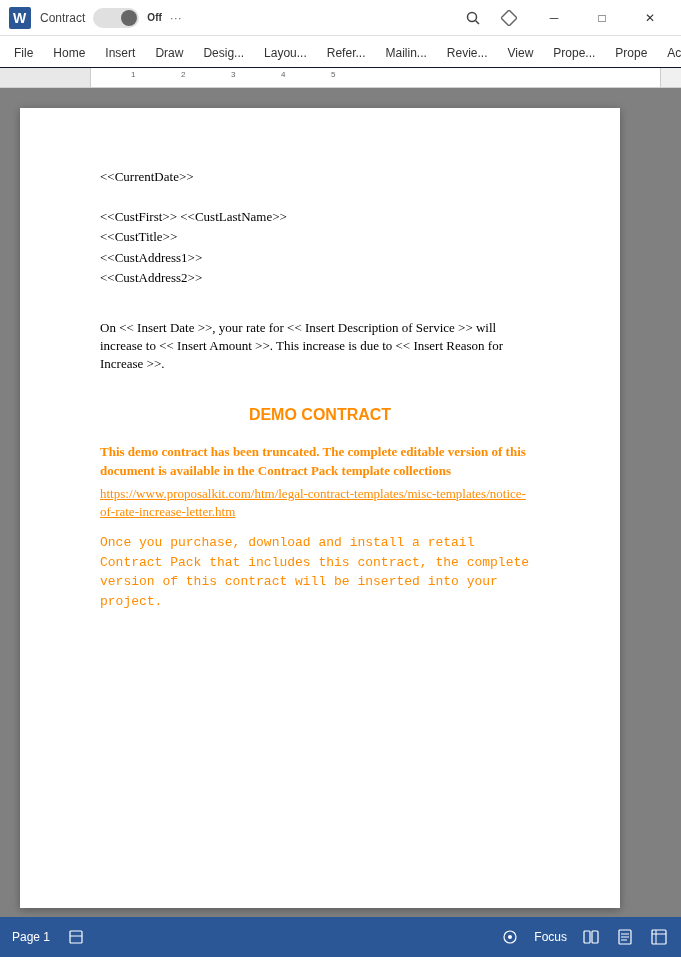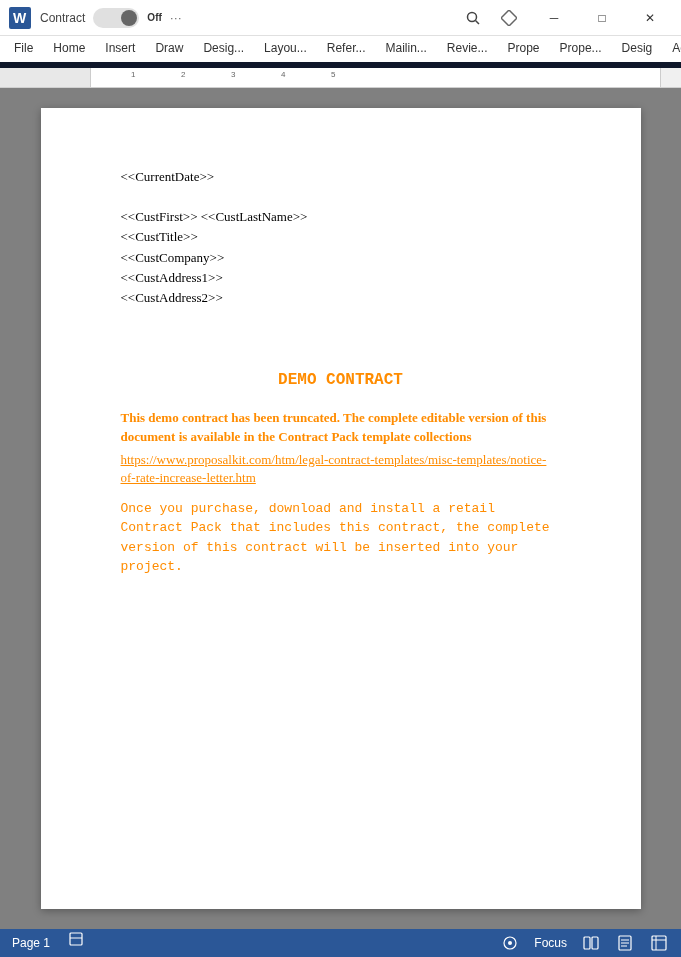--- a/index.html
+++ b/index.html
@@ -96,21 +96,21 @@
       color: #333;
     }
 
     
     .ribbon-tabs {
       background: #ffffff;
       height: 32px;
       display: flex;
       align-items: flex-end;
       padding: 0 4px;
-      border-bottom: 6px solid #0f172a;
+      border-bottom: 1px solid #0f172a;
     }
     .ribbon-tab {
       padding: 4px 10px;
       font-size: 12px;
       color: #333;
       cursor: pointer;
       height: 28px;
       display: flex;
       align-items: center;
     }
@@ -147,21 +147,21 @@
       background: #e8e8e8;
     }
 
     
     .doc-area {
       flex: 1;
       background: #808080;
       overflow-y: auto;
       padding: 20px;
       display: flex;
-      justify-content: center;
+      justify-content: flex-start;
     }
 
     .page {
       background: #ffffff;
       width: 600px;
       min-height: 800px;
       padding: 60px 80px;
       box-shadow: 0 2px 8px rgba(0,0,0,0.3);
     }
 
@@ -178,21 +178,21 @@
 
     .gap { height: 20px; }
     .gap-sm { height: 10px; }
 
     .demo-title {
       text-align: center;
       color: #FF8C00;
       font-size: 16px;
       font-weight: bold;
       margin: 30px 0 16px 0;
-      font-family: Liberation Mono, monospace;
+      font-family: Liberation Sans, sans-serif;
     }
 
     .demo-text {
       color: #FF8C00;
       font-size: 13px;
       font-weight: bold;
       line-height: 1.5;
       margin-bottom: 4px;
       font-family: 'Times New Roman', Times, serif;
     }
@@ -209,22 +209,23 @@
     .demo-paragraph {
       color: #FF8C00;
       font-size: 13px;
       line-height: 1.5;
       font-family: Liberation Mono, monospace;
     }
 
     
     .status-bar {
       background: #2b5797;
-      height: 28px;
-      display: flex;
+      height: 40px;
+      display: flex;
+      align-items: center;
       padding: 0 12px;
       gap: 16px;
       color: white;
       font-size: 12px;
     }
     .status-item {
       display: flex;
       align-items: center;
       gap: 4px;
       color: white;
@@ -292,23 +293,23 @@
 <div class="ribbon-tabs">
   <div class="ribbon-tab">File</div>
   <div class="ribbon-tab">Home</div>
   <div class="ribbon-tab">Insert</div>
   <div class="ribbon-tab">Draw</div>
   <div class="ribbon-tab">Desig...</div>
   <div class="ribbon-tab">Layou...</div>
   <div class="ribbon-tab">Refer...</div>
   <div class="ribbon-tab">Mailin...</div>
   <div class="ribbon-tab">Revie...</div>
+  <div class="ribbon-tab">View</div>
+  <div class="ribbon-tab">Prope...</div>
   <div class="ribbon-tab">Prope</div>
-  <div class="ribbon-tab">Prope...</div>
-  <div class="ribbon-tab">Desig</div>
   <div class="ribbon-tab">Acrob...</div>
 
 </div>
 
 <div class="ruler">
   <div class="ruler-left-margin"></div>
   <div class="ruler-inner">
     <span class="ruler-mark" style="left: 40px;">1</span>
     <span class="ruler-mark" style="left: 90px;">2</span>
     <span class="ruler-mark" style="left: 140px;">3</span>
@@ -328,34 +329,34 @@
 
       <div class="gap"></div>
 
       <div class="field-line">
         <span>&lt;&lt;CustFirst&gt;&gt; &lt;&lt;CustLastName&gt;&gt;</span>
       </div>
       <div class="field-line">
         <span>&lt;&lt;CustTitle&gt;&gt;</span>
       </div>
       <div class="field-line">
-        <span>&lt;&lt;CustCompany&gt;&gt;</span>
-      </div>
-      <div class="field-line">
         <span>&lt;&lt;CustAddress1&gt;&gt;</span>
       </div>
       <div class="field-line">
         <span>&lt;&lt;CustAddress2&gt;&gt;</span>
       </div>
 
       <div class="gap"></div>
 
 
       <div class="gap-sm"></div>
 
+      <div class="field-line">
+        <span>On &lt;&lt; Insert Date &gt;&gt;, your rate for &lt;&lt; Insert Description of Service &gt;&gt; will increase to &lt;&lt; Insert Amount &gt;&gt;. This increase is due to &lt;&lt; Insert Reason for Increase &gt;&gt;.</span>
+      </div>
 
       <div class="demo-title">DEMO CONTRACT</div>
 
       <div class="demo-text">This demo contract has been truncated. The complete editable version of this document is available in the Contract Pack template collections</div>
 
       <a class="demo-link">https://www.proposalkit.com/htm/legal-contract-templates/misc-templates/notice-of-rate-increase-letter.htm</a>
 
       <div class="demo-paragraph">Once you purchase, download and install a retail Contract Pack that includes this contract, the complete version of this contract will be inserted into your project.</div>
 
     </div>

